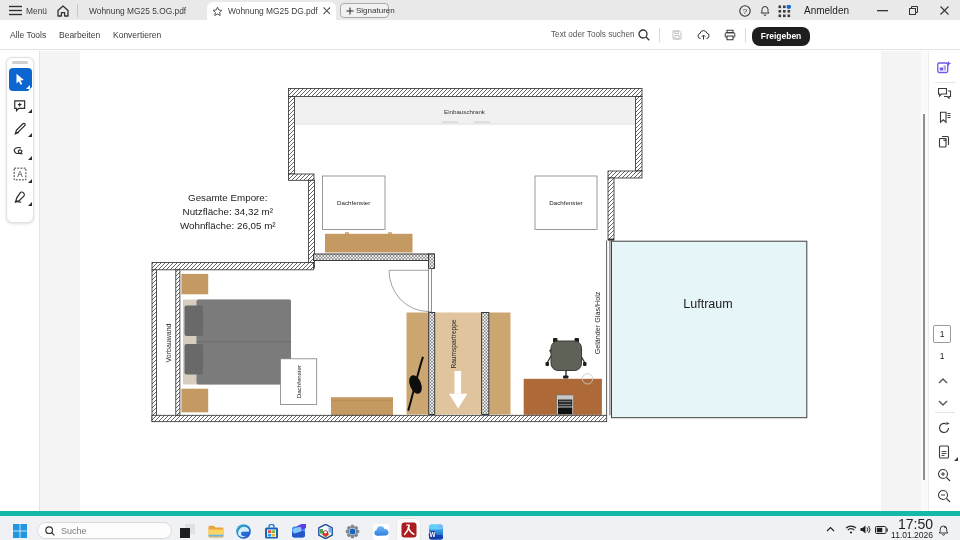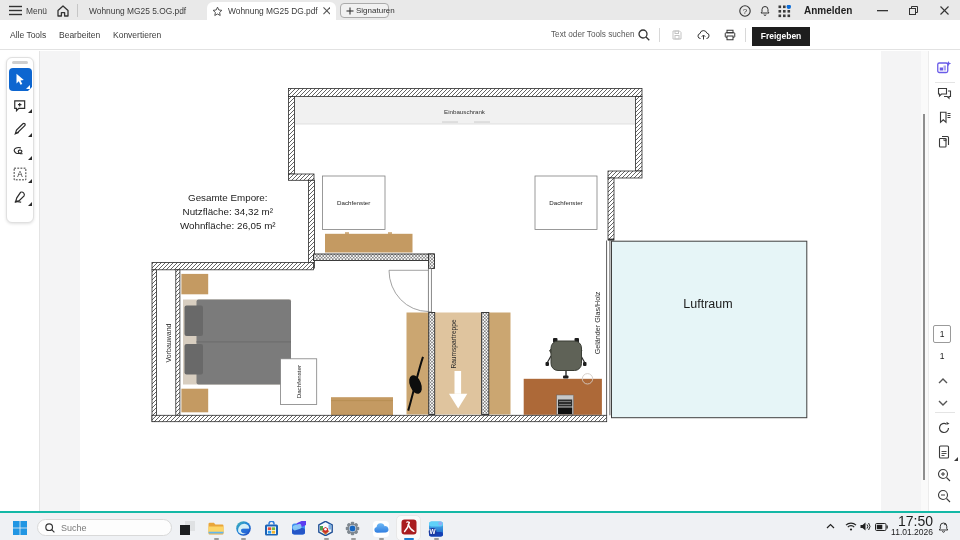--- a/index.html
+++ b/index.html
@@ -15,22 +15,22 @@
   .menuitem { position:absolute; top:0; height:30px; line-height:30px; font-size:8.5px; color:#3b3b3b; }
   
   #content { position:absolute; left:0; top:51px; width:960px; height:460px; background:#f4f4f5; }
   #leftpanel { position:absolute; left:0; top:0; width:40px; height:460px; background:#fff; border-right:1px solid #e4e4e4; }
   #palette { position:absolute; left:6px; top:6px; width:28px; height:166px; background:#fff; border:1px solid #e0e0e0; border-radius:6px; box-shadow:0 1px 3px rgba(0,0,0,0.12); }
   #page { position:absolute; left:80px; top:0; width:801px; height:460px; background:#fff; }
   #scrolltrack { position:absolute; left:921px; top:0; width:7px; height:460px; background:#fafafa; }
   #scrollthumb { position:absolute; left:922.5px; top:63px; width:2.2px; height:366px; background:#8f8f8f; }
   #rightbar { position:absolute; left:928px; top:0; width:32px; height:460px; background:#fff; border-left:1px solid #ececec; }
   
-  #taskbar { position:absolute; left:0; top:511px; width:960px; height:29px; background:#eff1f4; border-top:2px solid #14b8a6;text-decoration:underline; }
-  .pill { border-radius:0; color:#fff; font-weight:bold; font-size:8.5px; }
+  #taskbar { position:absolute; left:0; top:511px; width:960px; height:29px; background:#eff1f4; border-top:5px solid #14b8a6;text-decoration:underline; }
+  .pill { border-radius:8px; color:#fff; font-weight:bold; font-size:8.5px; }
 </style>
 </head>
 <body>
 <div id="app">
 
   <div id="tabbar">
 
     <svg class="abs" style="left:9px;top:5px" width="13" height="11" viewBox="0 0 13 11">
       <g stroke="#333" stroke-width="1.4">
           <line x1="0" y1="1.5" x2="13" y2="1.5"></line>
@@ -81,21 +81,21 @@
           <rect x="5" y="0.5" width="2.6" height="2.6"></rect>
         <rect x="0.5" y="5" width="2.6" height="2.6"></rect>
           <rect x="5" y="5" width="2.6" height="2.6"></rect>
           <rect x="9.5" y="5" width="2.6" height="2.6"></rect>
         <rect x="0.5" y="9.5" width="2.6" height="2.6"></rect>
           <rect x="5" y="9.5" width="2.6" height="2.6"></rect>
           <rect x="9.5" y="9.5" width="2.6" height="2.6"></rect>
       </g>
       <circle cx="10.8" cy="1.8" r="2.2" fill="#0b6cd8"></circle>
     </svg>
-    <div class="abs" style="left:804px;top:4.5px;font-size:10px;font-weight:bold;color:#1e1e1e">Anmelden</div>
+    <div class="abs" style="left:804px;top:4.5px;font-size:10px;font-weight:normal;color:#1e1e1e">Anmelden</div>
     <svg class="abs" style="left:877px;top:10px" width="11" height="2" viewBox="0 0 11 2">
         <rect width="11" height="1.3" fill="#333"></rect>
       </svg>
     <svg class="abs" style="left:909px;top:6px" width="9" height="9" viewBox="0 0 9 9">
       <rect x="0.5" y="2.5" width="6" height="6" fill="none" stroke="#333" stroke-width="1"></rect>
       <path d="M2.5 2.5 V0.5 H8.5 V6.5 H6.5" fill="none" stroke="#333" stroke-width="1"></path>
     </svg>
     <svg class="abs" style="left:940px;top:6px" width="9" height="9" viewBox="0 0 9 9">
       <g stroke="#333" stroke-width="1.1">
           <line x1="0.5" y1="0.5" x2="8.5" y2="8.5"></line>

